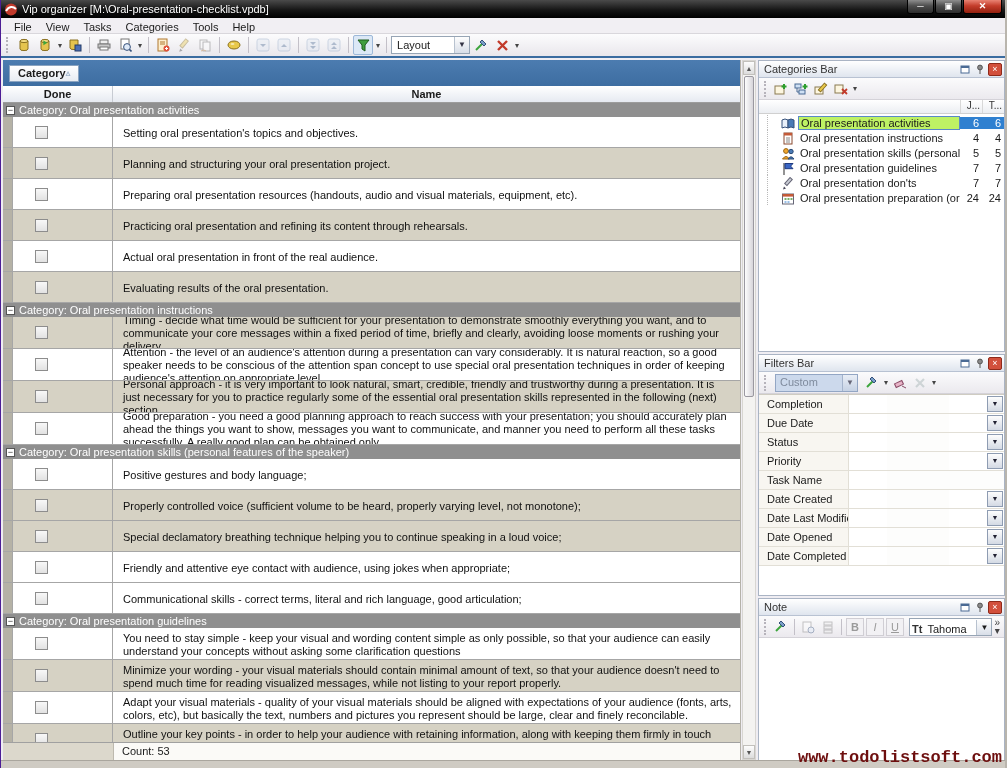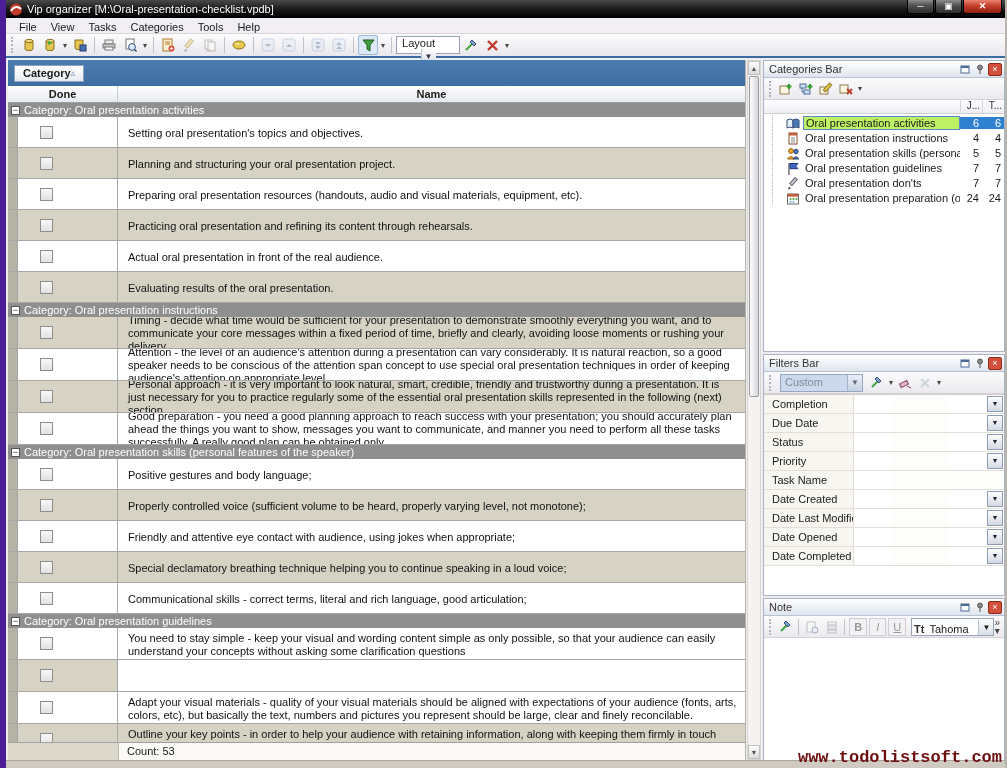--- a/index.html
+++ b/index.html
@@ -1,19 +1,19 @@
 <!DOCTYPE html>
 <html><head>
 <meta charset="utf-8">
 <style>
   * { box-sizing: border-box; margin: 0; padding: 0; }
   html,body { background:#9aa0a8; }
   body { font-family:"Liberation Sans", sans-serif; font-size:11px; color:#1a1a1a; }
   .window { position:relative; width:1007px; height:768px; background:#efedf2; overflow:hidden;
-            border-left:6px solid #4c1d95; border-right:2px solid #b9b5ad; }
+            border-left:1px solid #4c1d95; border-right:2px solid #b9b5ad; }
 
   
   .titlebar { height:18px; background:linear-gradient(#4a4a4a,#161616 55%,#000); color:#fff;
               display:flex; align-items:center; padding:0 3px; }
   .titlebar .ticon { width:14px; height:13px; margin-right:4px; }
   .titlebar .ttext { flex:1; font-size:11px; text-shadow:0 1px 2px #000; white-space:nowrap; overflow:hidden; }
   .winbtns { display:flex; gap:1px; align-self:flex-start; }
   .winbtn { width:27px; height:14px; border:1px solid #000; border-top:none; border-radius:0 0 3px 3px;
             background:linear-gradient(#8d8d8d,#4e4e4e 45%,#2d2d2d); color:#fff; font-size:9px;
             line-height:12px; text-align:center; cursor:default; }
@@ -23,21 +23,21 @@
   .menubar { height:16px; background:#f1eff3; border-bottom:1px solid #d9d7dc; display:flex; align-items:flex-end; padding-left:6px; }
   .menu-item { padding:0 7px; }
   .toolbar { height:24px; background:linear-gradient(#fcfcfd,#e9e7ec); border-bottom:2px solid #3a6ca0;
              display:flex; align-items:center; padding:0 2px; gap:1px; }
   .grip { width:4px; height:16px; border-left:2px dotted #b6b3bb; margin:0 3px; }
   .tbtn { width:20px; height:20px; display:flex; align-items:center; justify-content:center; border:1px solid transparent; border-radius:2px; }
   .tbtn.active { border-color:#9db8d8; background:#dce8f6; }
   .tbtn.disabled { opacity:.4; }
   .tsep { width:1px; height:16px; background:#c3c0c8; margin:0 3px; }
   .tcaret { font-size:8px; color:#444; padding:0 2px; }
-  .combo { display:flex; align-items:center; border:1px solid #97a5b5; background:#fff; height:18px;flex-direction:column; }
+  .combo { display:flex; align-items:center; border:1px solid #97a5b5; background:#fff; height:18px; }
   .combo .cval { padding:0 5px; min-width:62px; }
   .combo .cbtn { width:15px; height:16px; border-left:1px solid #b8c2cf; background:linear-gradient(#fdfdfd,#d8dee8);
                  font-size:8px; color:#334; text-align:center; line-height:15px; }
 
   
   .main { position:absolute; top:60px; left:0; right:0; bottom:0; }
   .left-region { position:absolute; left:2px; top:0; width:738px; bottom:8px; background:#fff; overflow:hidden; border-right:1px solid #b5b2a9; }
   .vscroll { position:absolute; left:741px; top:0; width:14px; bottom:8px; background:#f4f3f1; border:1px solid #d8d6d2; }
   .vbtn { height:14px; background:linear-gradient(#fdfdfd,#dcdcdc); border:1px solid #c2c0bc; font-size:7px; color:#555; text-align:center; line-height:13px; }
   .vbtn.bottom { position:absolute; bottom:0; left:0; right:0; }
@@ -364,33 +364,33 @@
             </div>
             <div class="name-cell">Positive gestures and body language;</div>
           </div>
           <div class="trow beige one">
             <div class="gutter"></div>
             <div class="done-cell">
               <span class="checkbox"></span>
             </div>
             <div class="name-cell">Properly controlled voice (sufficient volume to be heard, properly varying level, not monotone);</div>
           </div>
+          <div class="trow beige one">
+            <div class="gutter"></div>
+            <div class="done-cell">
+              <span class="checkbox"></span>
+            </div>
+            <div class="name-cell">Special declamatory breathing technique helping you to continue speaking in a loud voice;</div>
+          </div>
           <div class="trow white one">
             <div class="gutter"></div>
             <div class="done-cell">
               <span class="checkbox"></span>
             </div>
             <div class="name-cell">Friendly and attentive eye contact with audience, using jokes when appropriate;</div>
-          </div>
-          <div class="trow beige one">
-            <div class="gutter"></div>
-            <div class="done-cell">
-              <span class="checkbox"></span>
-            </div>
-            <div class="name-cell">Special declamatory breathing technique helping you to continue speaking in a loud voice;</div>
           </div>
           <div class="trow white one">
             <div class="gutter"></div>
             <div class="done-cell">
               <span class="checkbox"></span>
             </div>
             <div class="name-cell">Communicational skills - correct terms, literal and rich language, good articulation;</div>
           </div>
           <div class="group-header">
             <span class="collapse-box">−</span>
@@ -401,20 +401,21 @@
             <div class="done-cell">
               <span class="checkbox"></span>
             </div>
             <div class="name-cell">You need to stay simple - keep your visual and wording content simple as only possible, so that your audience can easily understand your concepts without asking some clarification questions</div>
           </div>
           <div class="trow beige two">
             <div class="gutter"></div>
             <div class="done-cell">
               <span class="checkbox"></span>
             </div>
+            <div class="name-cell">Minimize your wording - your visual materials should contain minimal amount of text, so that your audience doesn't need to spend much time for reading visualized messages, while not listing to your report properly.</div>
           </div>
           <div class="trow white two">
             <div class="gutter"></div>
             <div class="done-cell">
               <span class="checkbox"></span>
             </div>
             <div class="name-cell">Adapt your visual materials - quality of your visual materials should be aligned with expectations of your audience (fonts, arts, colors, etc), but basically the text, numbers and pictures you represent should be large, clear and finely reconcilable.</div>
           </div>
           <div class="trow beige two">
             <div class="gutter"></div>

